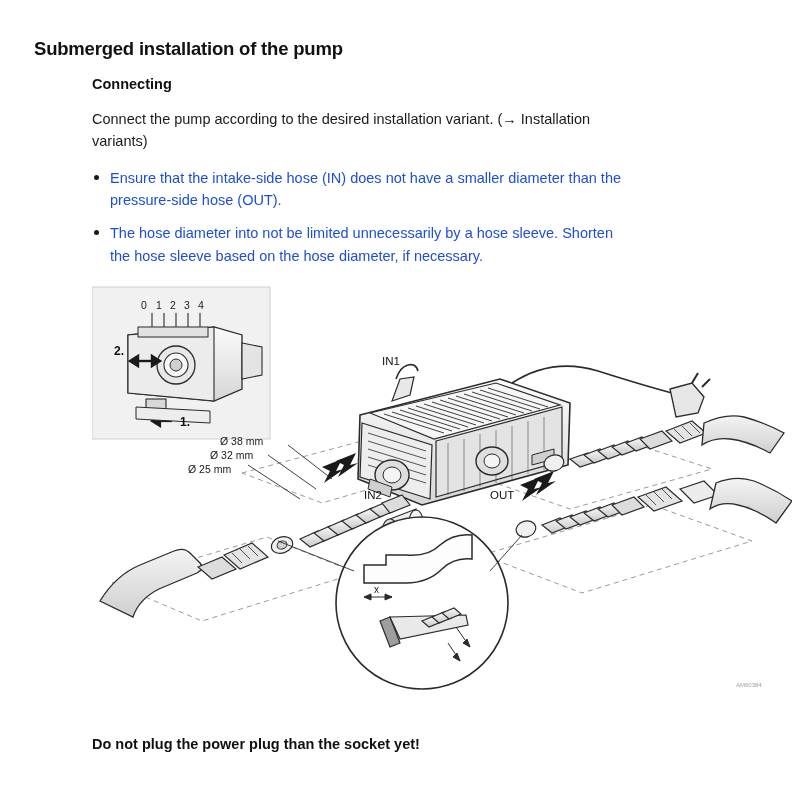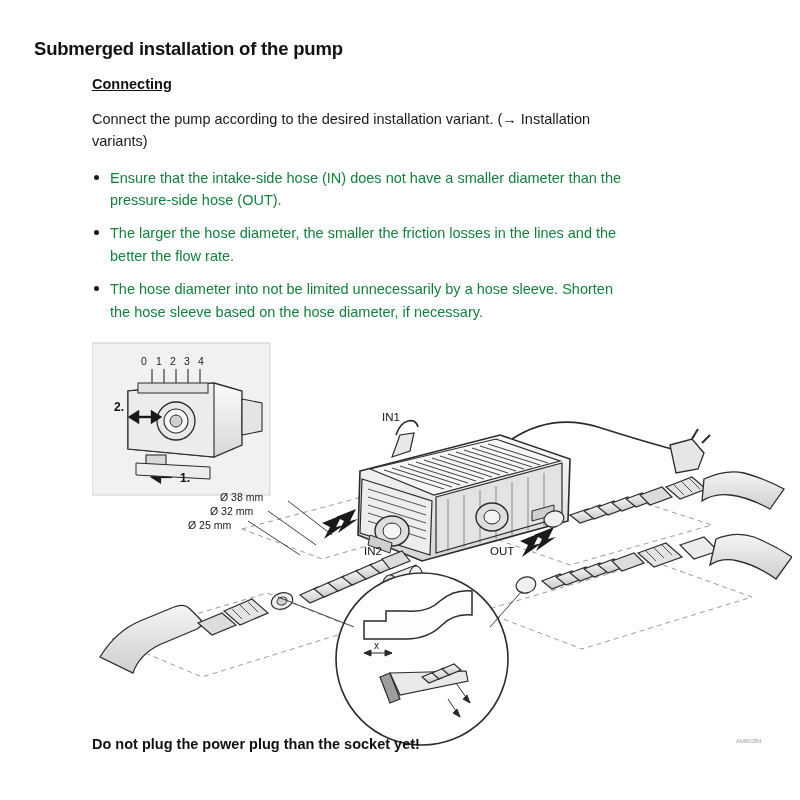--- a/index.html
+++ b/index.html
@@ -30,40 +30,39 @@
     color: #111;
   }
   .indent {
     margin-left: 58px;
   }
   .sub-title {
     font-size: 14.5px;
     font-weight: bold;
     margin: 0 0 12px 0;
     color: #111;
-    text-decoration: underline;
   }
   .para {
     font-size: 14.5px;
     line-height: 1.5;
     margin: 17px 0 14px 0;
     color: #1a1a1a;
   }
   ul.bullets {
     list-style: none;
     margin: 0;
     padding: 0;
   }
   ul.bullets li {
     position: relative;
     font-size: 14.5px;
     line-height: 1.55;
     margin-bottom: 11px;
     padding-left: 18px;
-    color: #15803d;
+    color: #1d4ed8;
   }
   ul.bullets li::before {
     content: "";
     position: absolute;
     left: 2px;
     top: 8px;
     width: 5px;
     height: 5px;
     border-radius: 50%;
     background: #1a1a1a;
@@ -92,21 +91,20 @@
 
 <div class="page">
 
   <h1 class="section-title">Submerged installation of the pump</h1>
 
   <div class="indent">
     <h2 class="sub-title">Connecting</h2>
     <p class="para">Connect the pump according to the desired installation variant. (→ Installation variants)</p>
     <ul class="bullets">
       <li>Ensure that the intake-side hose (IN) does not have a smaller diameter than the pressure-side hose (OUT).</li>
-      <li>The larger the hose diameter, the smaller the friction losses in the lines and the better the flow rate.</li>
       <li>The hose diameter into not be limited unnecessarily by a hose sleeve. Shorten the hose sleeve based on the hose diameter, if necessary.</li>
     </ul>
   </div>
 
   <div class="figure">
     <svg width="700" height="420" viewBox="0 0 700 420" xmlns="http://www.w3.org/2000/svg">
       <defs>
         <linearGradient id="gBody" x1="0" y1="0" x2="0" y2="1">
           <stop offset="0%" stop-color="#fbfbfb"></stop>
           <stop offset="100%" stop-color="#d6d6d6"></stop>

